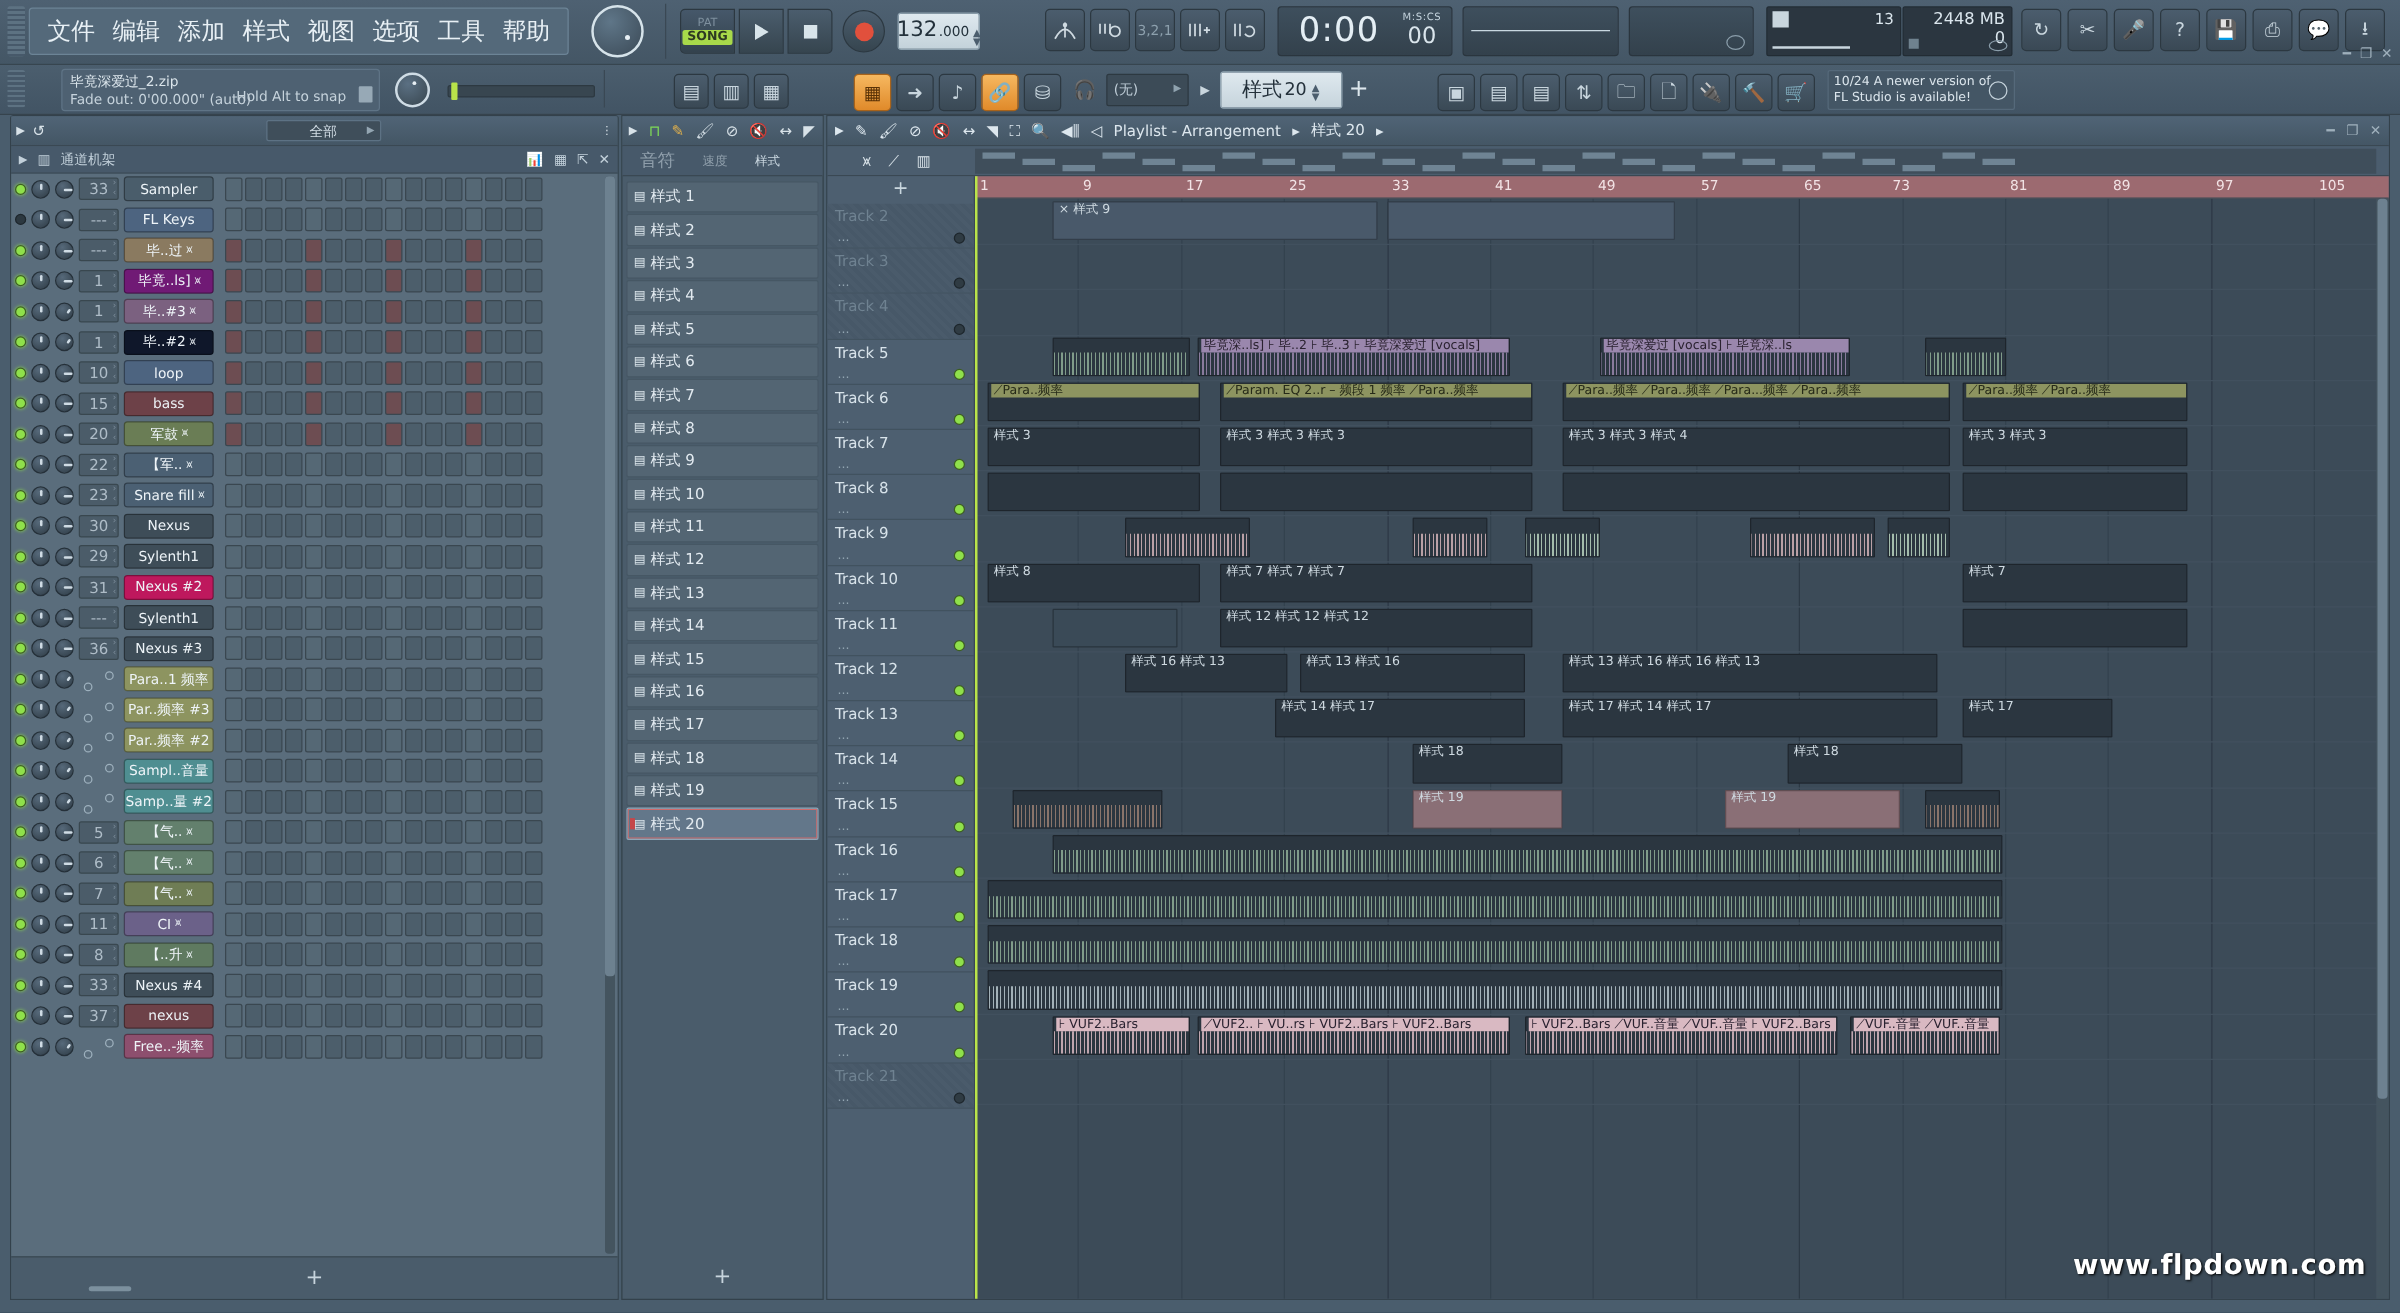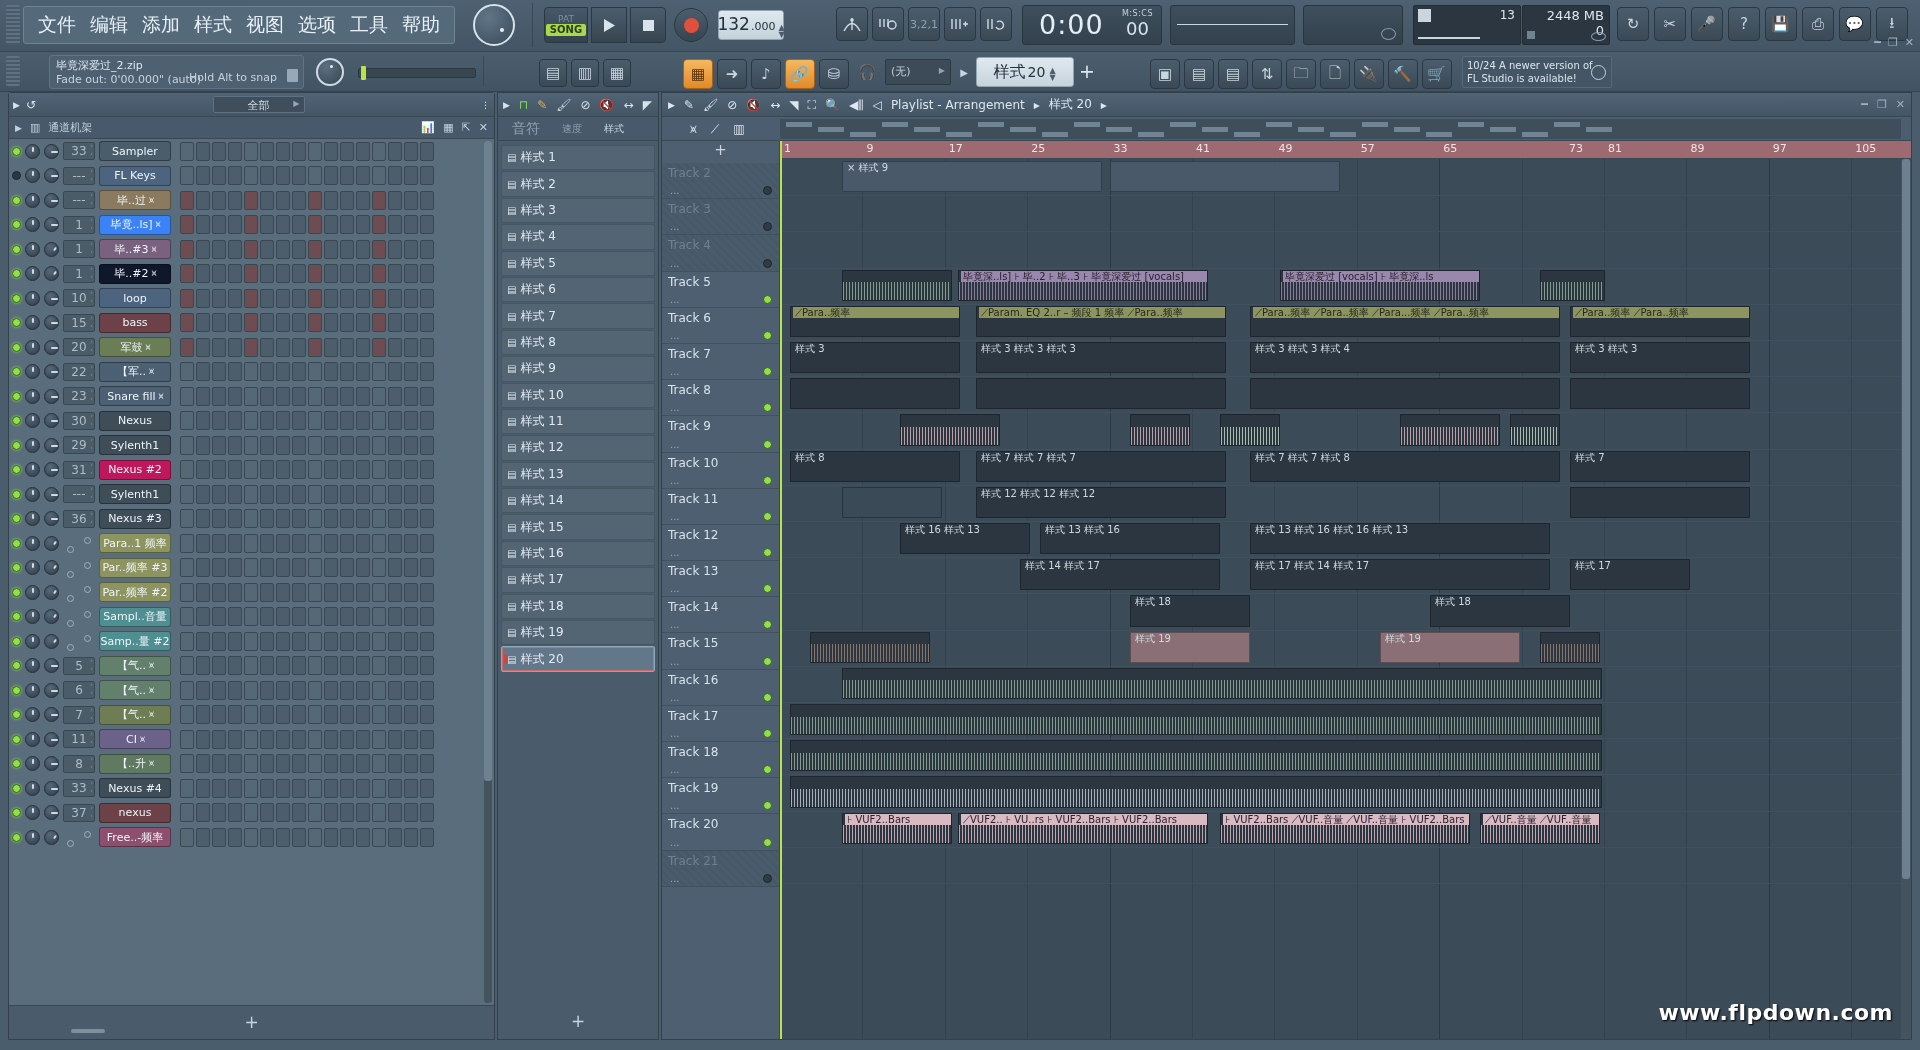--- a/index.html
+++ b/index.html
@@ -520,21 +520,21 @@
             <div class="st"></div>
             <div class="st"></div>
             <div class="st"></div>
           </div>
         </div>
         <div class="chrow">
           <div class="led"></div>
           <div class="kb"></div>
           <div class="kb mid"></div>
           <div class="mixno">1<span class="c">›<br>‹</span></div>
-          <div class="chname" style="background:#3b82f6">
+          <div class="chname" style="background:#701a75">
       <span>毕竟..ls]</span>
             <span class="wv">⩙</span>
           </div>
           <div class="steps">
             <div class="st r"></div>
             <div class="st"></div>
             <div class="st"></div>
             <div class="st"></div>
             <div class="st r"></div>
             <div class="st"></div>
@@ -1441,21 +1441,21 @@
     <div class="tlbar" id="timeline">
         <span class="tk" style="left: 4px;">1</span>
         <span class="tk" style="left: 86.4px;">9</span>
         <span class="tk" style="left: 168.8px;">17</span>
         <span class="tk" style="left: 251.2px;">25</span>
         <span class="tk" style="left: 333.6px;">33</span>
         <span class="tk" style="left: 416px;">41</span>
         <span class="tk" style="left: 498.4px;">49</span>
         <span class="tk" style="left: 580.8px;">57</span>
         <span class="tk" style="left: 663.2px;">65</span>
-        <span class="tk" style="left: 789px;">73</span>
+        <span class="tk" style="left: 734px;">73</span>
         <span class="tk" style="left: 828px;">81</span>
         <span class="tk" style="left: 910.4px;">89</span>
         <span class="tk" style="left: 992.8px;">97</span>
         <span class="tk" style="left: 1075.2px;">105</span>
         <div class="future" style="left: 2472px; right: 0px;"></div>
       </div>
 
     <div class="grid" id="plgrid">
         <div class="gline b" style="left: 0px;"></div>
         <div class="gline" style="left: 82.4px;"></div>
@@ -1533,23 +1533,20 @@
         <div class="clip" style="left: 350px; width: 60px; top: 255.4px; height: 31.2px; background: rgb(43, 54, 64);"><span class="lbl" style="background:#d3b3b8;color:#2a2230;display:inline-block;width:100%"></span><div class="wave" style="background:repeating-linear-gradient(90deg,#d3b3b8 0 1px,transparent 1px 3px);opacity:.85"></div></div>
         <div class="clip" style="left: 440px; width: 60px; top: 255.4px; height: 31.2px; background: rgb(43, 54, 64);"><span class="lbl" style="background:#b9d4bf;color:#2a2230;display:inline-block;width:100%"></span><div class="wave" style="background:repeating-linear-gradient(90deg,#b9d4bf 0 1px,transparent 1px 3px);opacity:.85"></div></div>
         <div class="clip" style="left: 620px; width: 100px; top: 255.4px; height: 31.2px; background: rgb(43, 54, 64);"><span class="lbl" style="background:#d3b3b8;color:#2a2230;display:inline-block;width:100%"></span><div class="wave" style="background:repeating-linear-gradient(90deg,#d3b3b8 0 1px,transparent 1px 3px);opacity:.85"></div></div>
         <div class="clip" style="left: 730px; width: 50px; top: 255.4px; height: 31.2px; background: rgb(43, 54, 64);"><span class="lbl" style="background:#b9d4bf;color:#2a2230;display:inline-block;width:100%"></span><div class="wave" style="background:repeating-linear-gradient(90deg,#b9d4bf 0 1px,transparent 1px 3px);opacity:.85"></div></div>
         <div class="clip" style="left: 10px; width: 170px; top: 291.6px; height: 31.2px; background: rgb(43, 54, 64);">
           <span class="lbl" style="color:#cfdae1">样式 8</span>
         </div>
         <div class="clip" style="left: 196px; width: 250px; top: 291.6px; height: 31.2px; background: rgb(43, 54, 64);">
           <span class="lbl" style="color:#cfdae1">样式 7  样式 7  样式 7</span>
         </div>
-        <div class="clip" style="left: 470px; width: 310px; top: 291.6px; height: 31.2px; background: rgb(43, 54, 64);">
-          <span class="lbl" style="color:#cfdae1">样式 7  样式 7  样式 8</span>
-        </div>
         <div class="clip" style="left: 790px; width: 180px; top: 291.6px; height: 31.2px; background: rgb(43, 54, 64);">
           <span class="lbl" style="color:#cfdae1">样式 7</span>
         </div>
         <div class="clip" style="left: 62px; width: 100px; top: 327.8px; height: 31.2px; background: rgb(58, 74, 87);">
           <span class="lbl" style="color:#cfdae1"></span>
         </div>
         <div class="clip" style="left: 196px; width: 250px; top: 327.8px; height: 31.2px; background: rgb(43, 54, 64);">
           <span class="lbl" style="color:#cfdae1">样式 12  样式 12  样式 12</span>
         </div>
         <div class="clip" style="left: 790px; width: 180px; top: 327.8px; height: 31.2px; background: rgb(43, 54, 64);">

